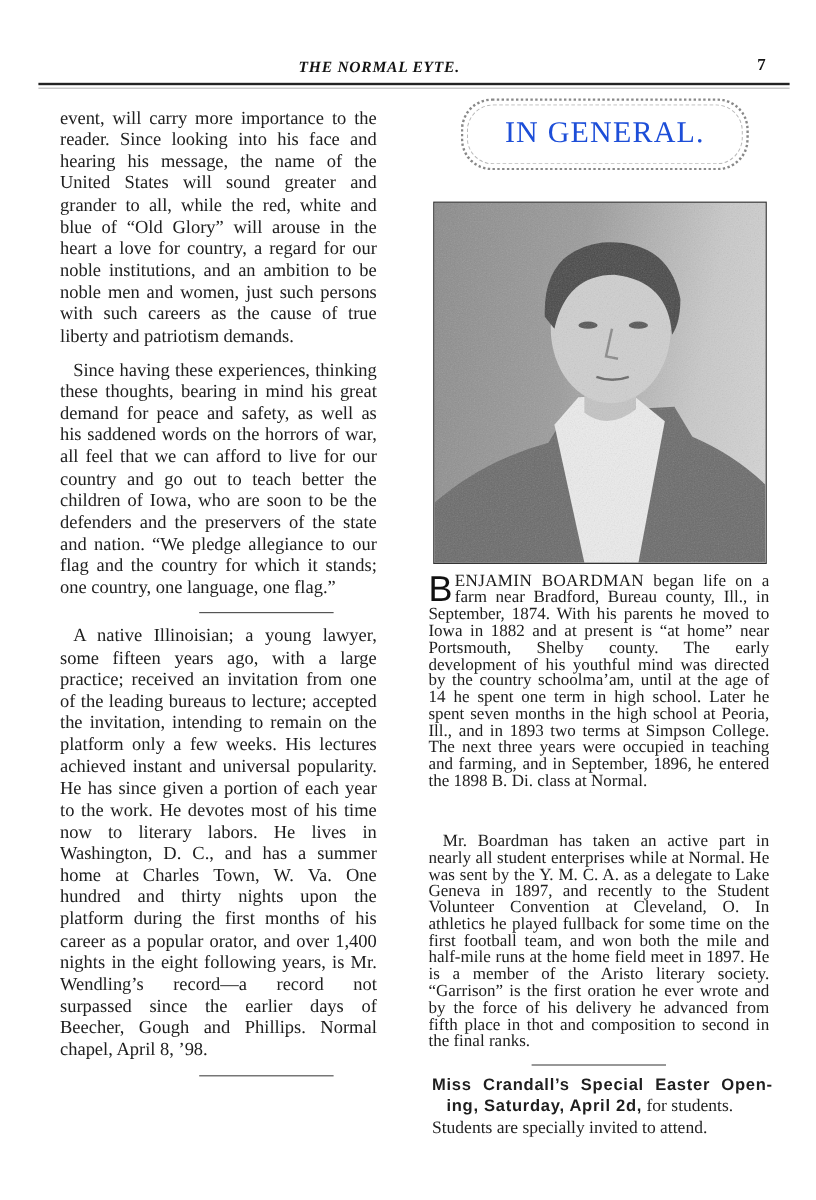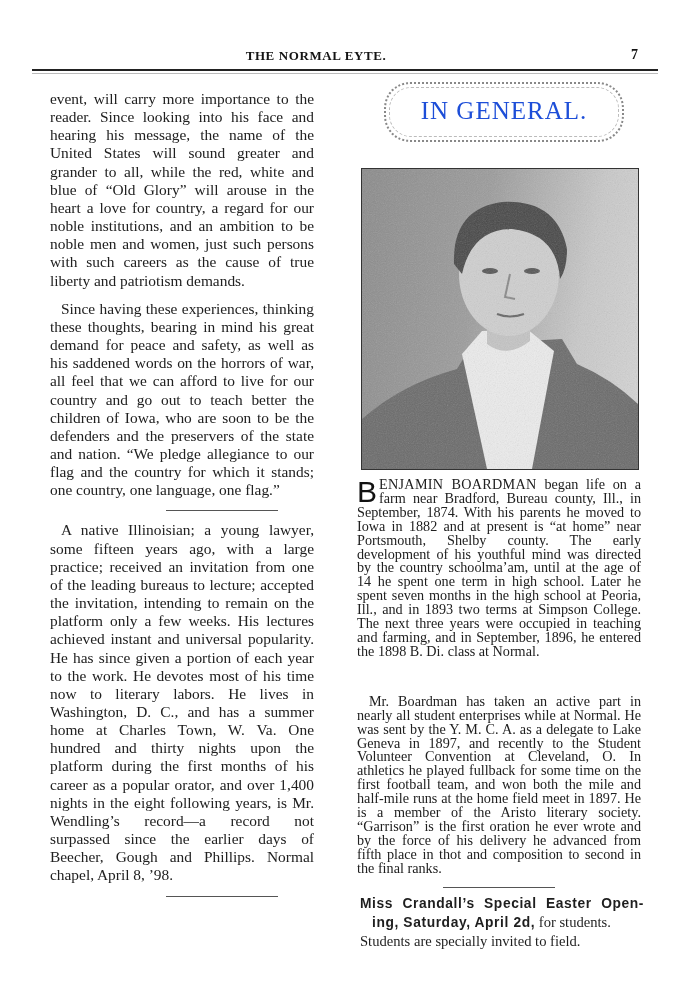--- a/index.html
+++ b/index.html
@@ -7,20 +7,21 @@
     width:680px; height:1000px; background:#ffffff; position:relative; overflow:hidden;
     font-family: "Liberation Serif", "DejaVu Serif", serif; color:#1e1e1e;
   }
   .running-head {
     position:absolute; top:48px; left:0; width:680px; height:16px;
   }
   .running-title {
     position:absolute; left:0; width:632px; top:0; text-align:center;
     font-family:"Liberation Serif", serif; font-weight:bold; font-size:13px; letter-spacing:0.6px;
     color:#141414;
+    font-style:italic;
   }
   .page-number {
     position:absolute; right:42px; top:-1px; font-weight:bold; font-size:14px; color:#141414;
   }
   .head-rule {
     position:absolute; top:69px; left:32px; width:626px; height:2px; background:#222;
   }
   .head-rule-thin {
     position:absolute; top:73px; left:32px; width:626px; height:1px; background:#bbb;
   }
@@ -121,14 +122,14 @@
 
 <div class="col col-right">
   <p><span class="dropcap">B</span><span class="smallcaps">ENJAMIN BOARDMAN</span><span> began life on a farm near Bradford, Bureau county, Ill., in September, 1874. With his parents he moved to Iowa in 1882 and at present is “at home” near Portsmouth, Shelby county. The early development of his youthful mind was directed by the country schoolma’am, until at the age of 14 he spent one term in high school. Later he spent seven months in the high school at Peoria, Ill., and in 1893 two terms at Simpson College. The next three years were occupied in teaching and farming, and in September, 1896, he entered the 1898 B. Di. class at Normal.</span></p>
   <p class="indent">Mr. Boardman has taken an active part in nearly all student enterprises while at Normal. He was sent by the Y. M. C. A. as a delegate to Lake Geneva in 1897, and recently to the Student Volunteer Convention at Cleveland, O. In athletics he played fullback for some time on the first football team, and won both the mile and half-mile runs at the home field meet in 1897. He is a member of the Aristo literary society. “Garrison” is the first oration he ever wrote and by the force of his delivery he advanced from fifth place in thot and composition to second in the final ranks.</p>
   <div class="sep sep-right"></div>
 </div>
 
 <div class="ad">
   <div class="ad-line1 ad-bold">Miss Crandall’s Special Easter Open-</div>
   <div class="ad-line2"><span class="ad-bold">ing, Saturday, April 2d,</span><span> for students.</span></div>
-  <div>Students are specially invited to field.</div>
+  <div>Students are specially invited to attend.</div>
 </div>
 
 </body></html>

